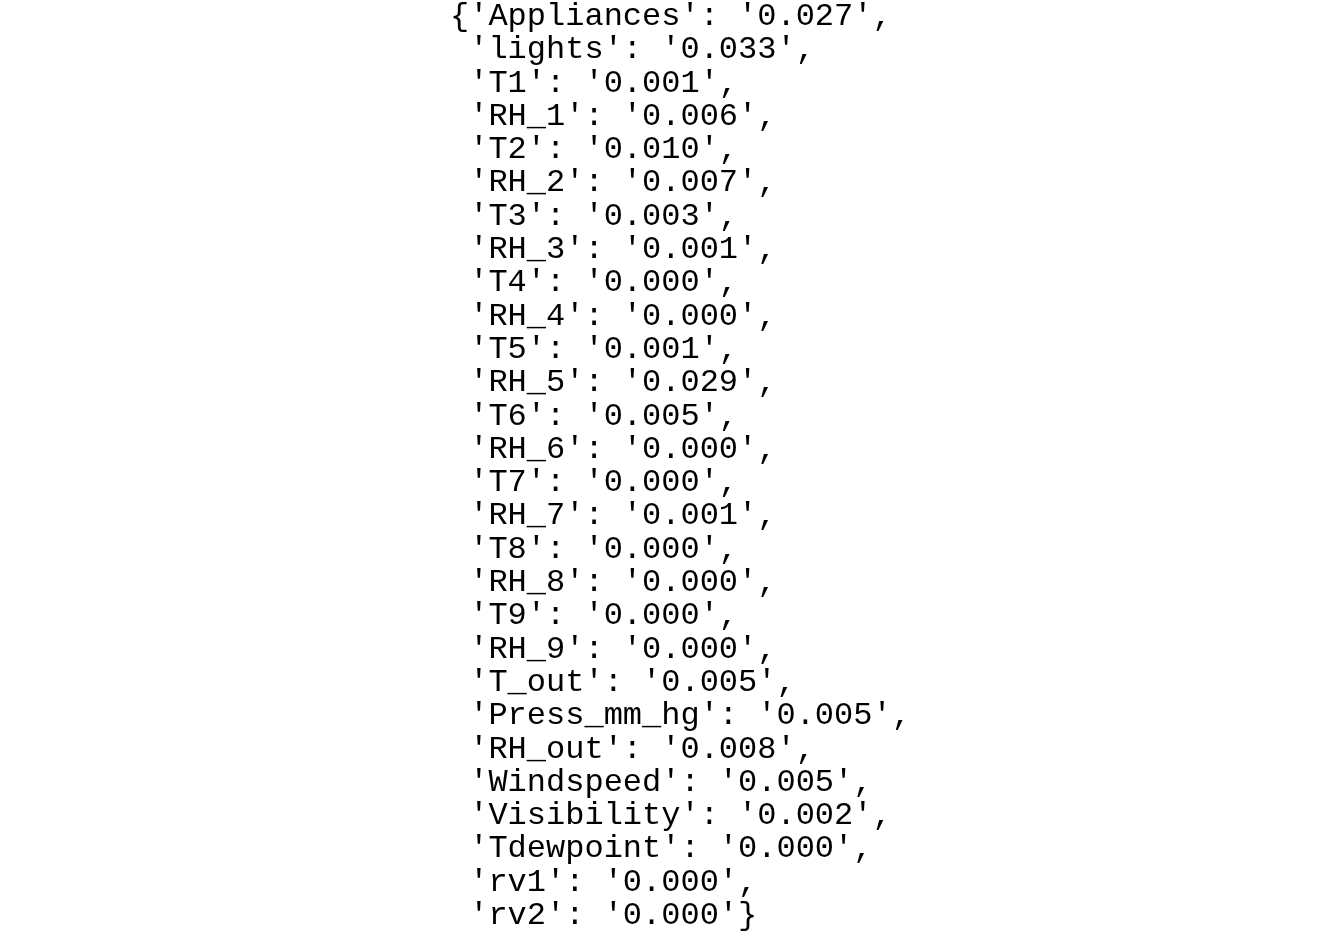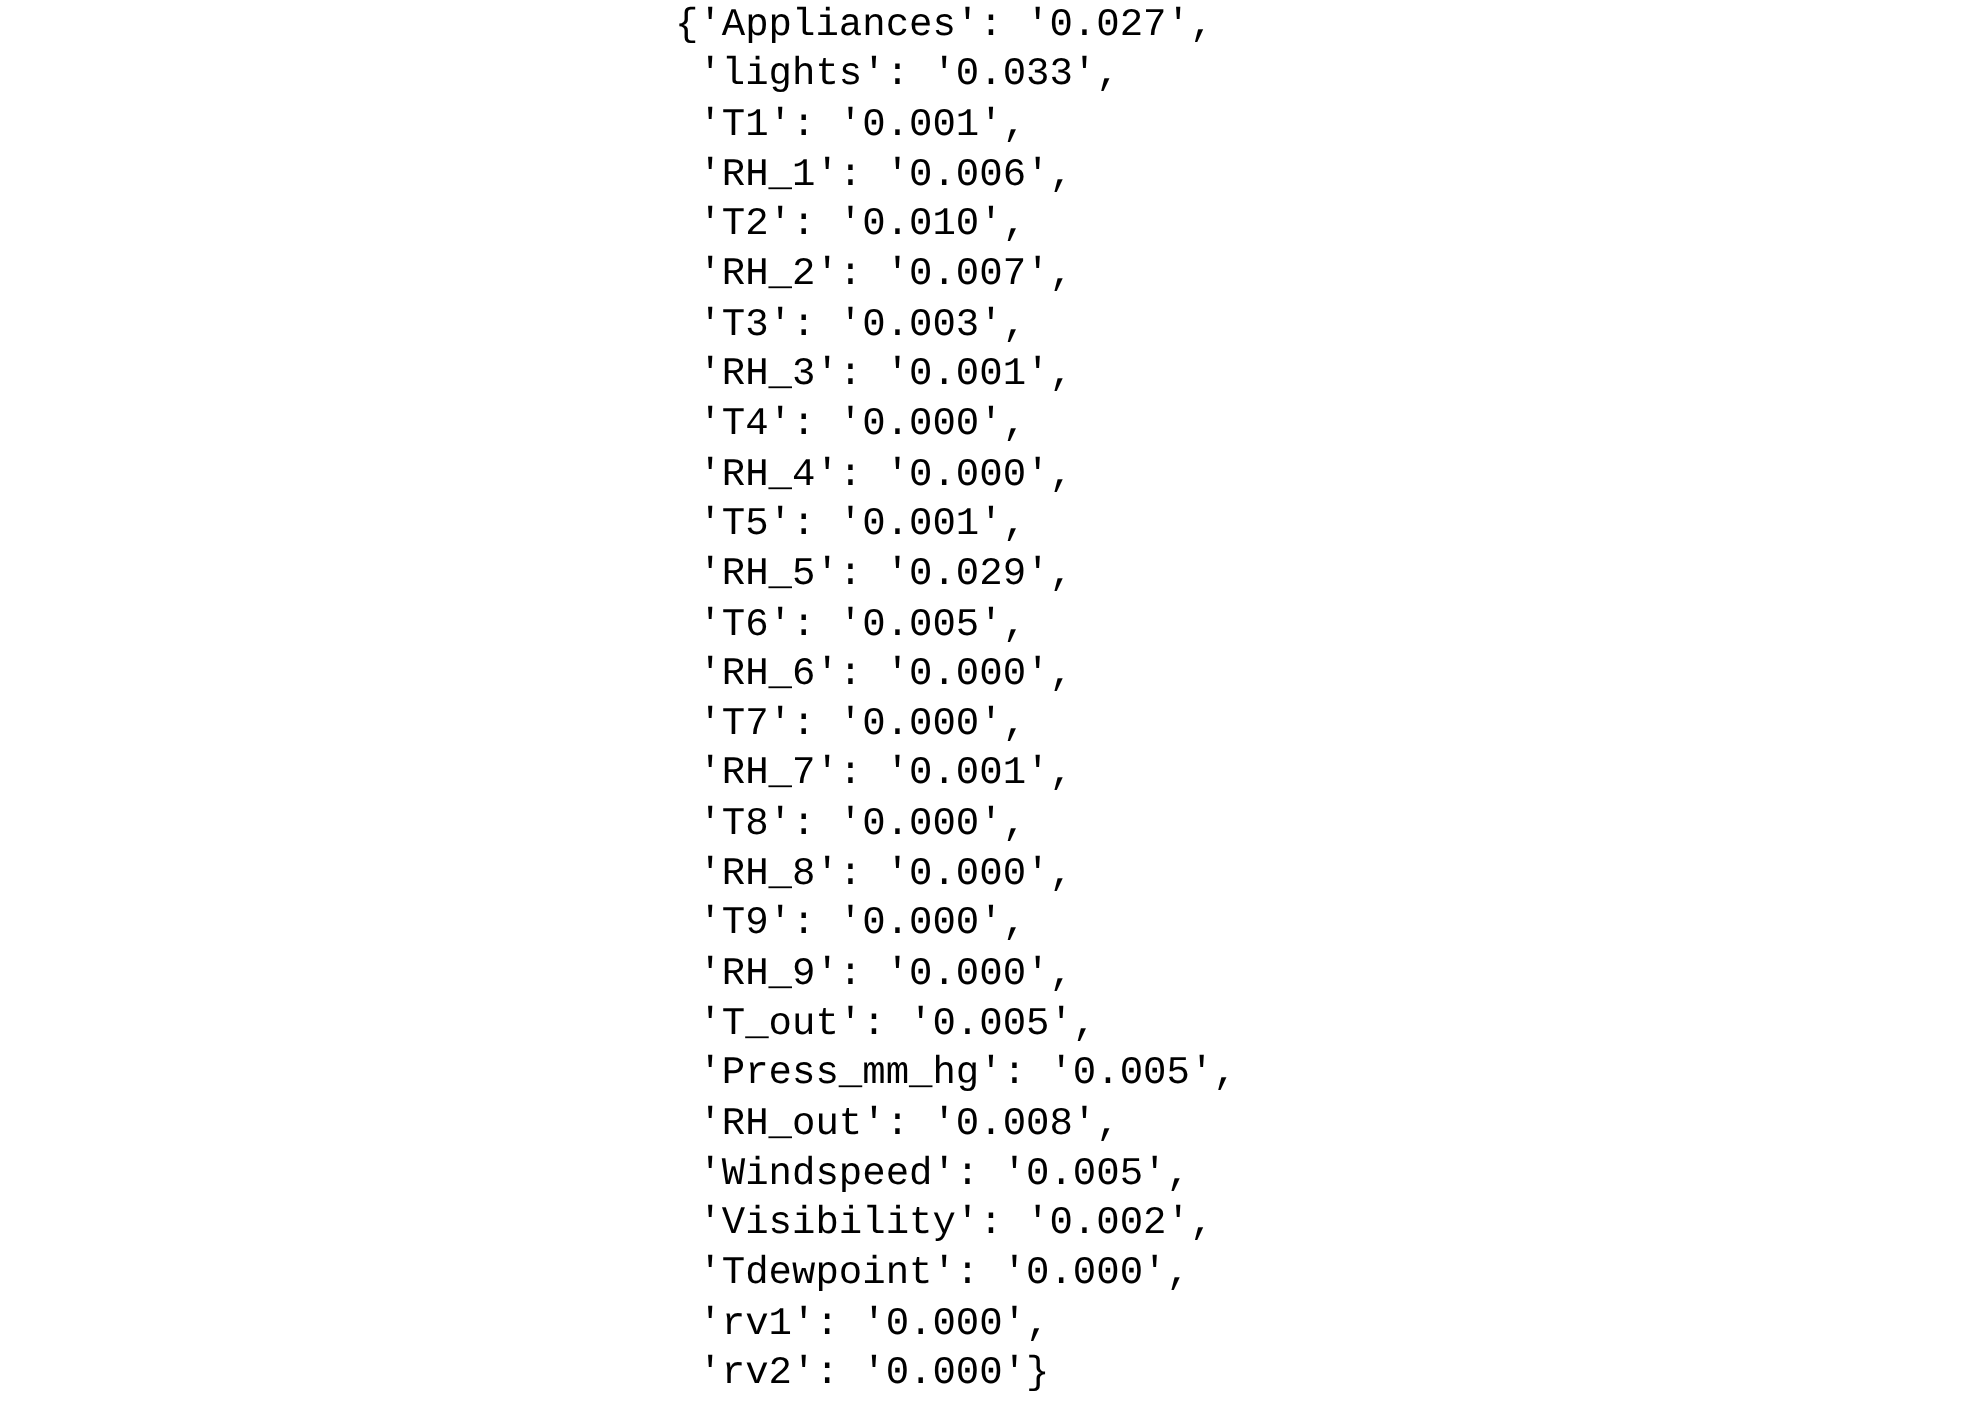--- a/index.html
+++ b/index.html
@@ -4,21 +4,21 @@
   <style>
     html, body {
       margin: 0;
       padding: 0;
       background: #ffffff;
       width: 1317px;
       height: 946px;
     }
     .code-block {
       font-family: "Courier New", Courier, monospace;
-      font-size: 26px;
+      font-size: 32px;
       line-height: 33.3px;
       white-space: pre;
       color: #000000;
       position: absolute;
       left: 450px;
       top: 0px;
     }
   </style>
 </head>
 <body>

